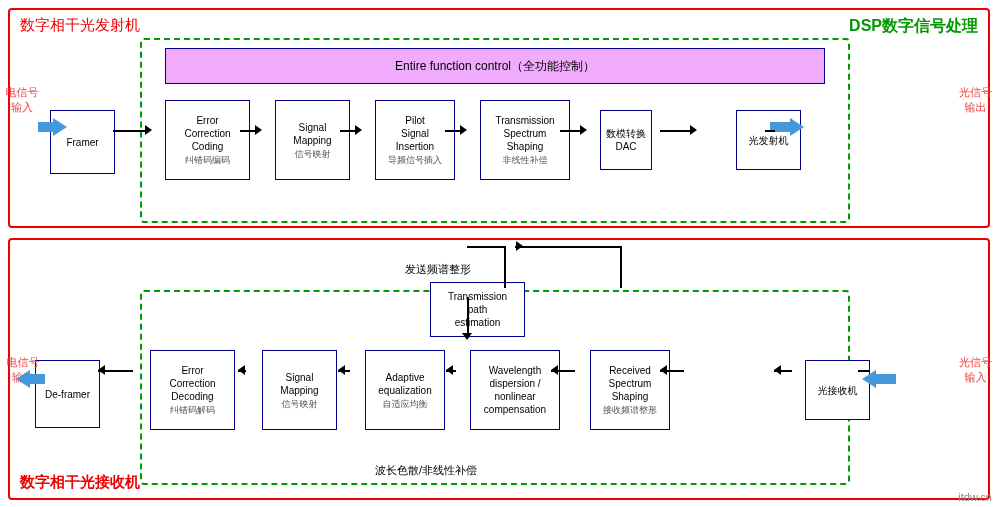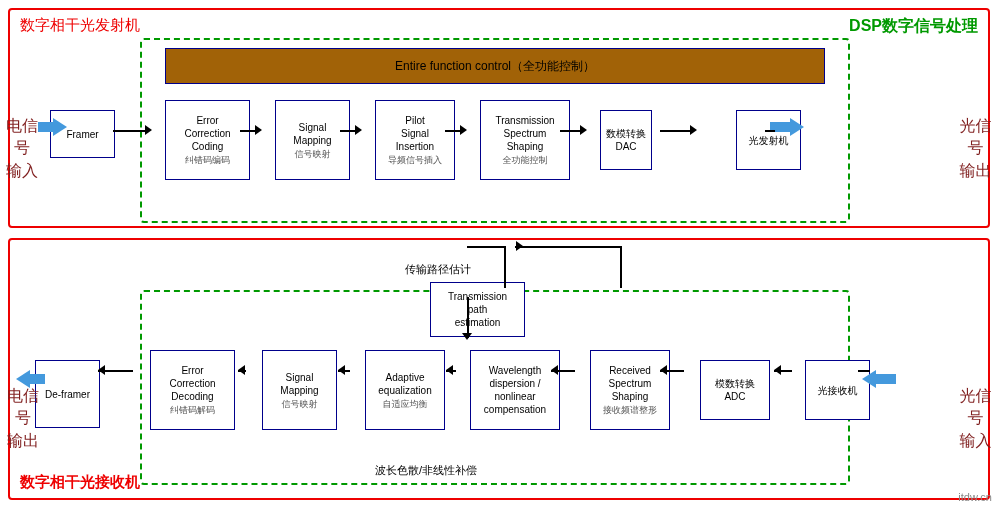--- a/index.html
+++ b/index.html
@@ -117,21 +117,21 @@
     }
 
     
     .func-control-box {
       position: absolute;
       top: 38px;
       left: 155px;
       width: 660px;
       height: 36px;
       border: 1.5px solid #00008b;
-      background: #a16207;
+      background: #f0abfc;
       display: flex;
       align-items: center;
       justify-content: center;
       font-size: 12px;
       color: #000;
     }
 
     
     .blue-arrow-right {
       position: absolute;
@@ -163,25 +163,24 @@
       width: 0;
       height: 0;
       border-top: 9px solid transparent;
       border-bottom: 9px solid transparent;
       border-right: 14px solid #4499dd;
     }
 
     
     .side-label {
       position: absolute;
-      font-size: 16px;
-      color: #7f1d1d;
+      font-size: 11px;
+      color: #ef4444;
       text-align: center;
       line-height: 1.4;
-      margin-top: 30px;
     }
 
     .watermark {
       position: absolute;
       bottom: 4px;
       right: 8px;
       font-size: 11px;
       color: #888;
     }
 
@@ -206,42 +205,42 @@
   <div class="transmitter-section">
     <span class="transmitter-label">数字相干光发射机</span>
     <span class="dsp-label-top">DSP数字信号处理</span>
 
     <div class="dsp-box-top"></div>
 
     <div class="func-control-box">
       <span>Entire function control（全功能控制）</span>
     </div>
 
-    <div class="block" style="left:40px; top:100px; width:65px; height:48px;">
+    <div class="block" style="left:40px; top:100px; width:65px; height:64px;">
       <span class="block-title">Framer</span>
     </div>
 
     <div class="block" style="left:155px; top:90px; width:85px; height:80px;">
       <span class="block-title">Error<br>Correction<br>Coding</span>
       <span class="block-subtitle">纠错码编码</span>
     </div>
 
     <div class="block" style="left:265px; top:90px; width:75px; height:80px;">
       <span class="block-title">Signal<br>Mapping</span>
       <span class="block-subtitle">信号映射</span>
     </div>
 
     <div class="block" style="left:365px; top:90px; width:80px; height:80px;">
       <span class="block-title">Pilot<br>Signal<br>Insertion</span>
       <span class="block-subtitle">导频信号插入</span>
     </div>
 
     <div class="block" style="left:470px; top:90px; width:90px; height:80px;">
       <span class="block-title">Transmission<br>Spectrum<br>Shaping</span>
-      <span class="block-subtitle">全功能控制</span>
+      <span class="block-subtitle">非线性补偿</span>
     </div>
 
     <div class="block" style="left:590px; top:100px; width:52px; height:60px;">
       <span class="block-title">数模转换<br>DAC</span>
     </div>
 
     <div class="block" style="left:700px; top:100px; width:65px; height:60px;margin-left:26px;">
       <span class="block-title">光发射机</span>
     </div>
   </div>
@@ -289,21 +288,21 @@
     border-top:5px solid transparent; border-bottom:5px solid transparent;
     border-left:7px solid #000;"></div>
 
   <div class="h-line" style="top:130px; left:765px; width:10px;"></div>
 
   <div class="receiver-section">
     <span class="receiver-label">数字相干光接收机</span>
 
     <div class="dsp-box-bottom"></div>
 
-    <div style="position:absolute; top:22px; left:395px; font-size:11px; color:#000;">传输路径估计</div>
+    <div style="position:absolute; top:22px; left:395px; font-size:11px; color:#000;">发送频谱整形</div>
 
     <div style="position:absolute; bottom:20px; left:320px; font-size:11px; color:#000;margin-left:45px;">波长色散/非线性补偿</div>
 
     <div class="block" style="left:25px; top:120px; width:65px; height:68px;justify-content:center;">
       <span class="block-title">De-framer</span>
     </div>
 
     <div class="block" style="left:140px; top:110px; width:85px; height:80px;">
       <span class="block-title">Error<br>Correction<br>Decoding</span>
       <span class="block-subtitle">纠错码解码</span>
@@ -321,23 +320,20 @@
 
     <div class="block" style="left:460px; top:110px; width:90px; height:80px;">
       <span class="block-title">Wavelength<br>dispersion /<br>nonlinear<br>compensation</span>
     </div>
 
     <div class="block" style="left:580px; top:110px; width:80px; height:80px;">
       <span class="block-title">Received<br>Spectrum<br>Shaping</span>
       <span class="block-subtitle">接收频谱整形</span>
     </div>
 
-    <div class="block" style="left:690px; top:120px; width:70px; height:60px;">
-      <span class="block-title">模数转换<br>ADC</span>
-    </div>
 
     <div class="block" style="left:795px; top:120px; width:65px; height:60px;">
       <span class="block-title">光接收机</span>
     </div>
 
     <div class="block" style="left:420px; top:42px; width:95px; height:55px;">
       <span class="block-title">Transmission<br>path<br>estimation</span>
     </div>
   </div>
 

